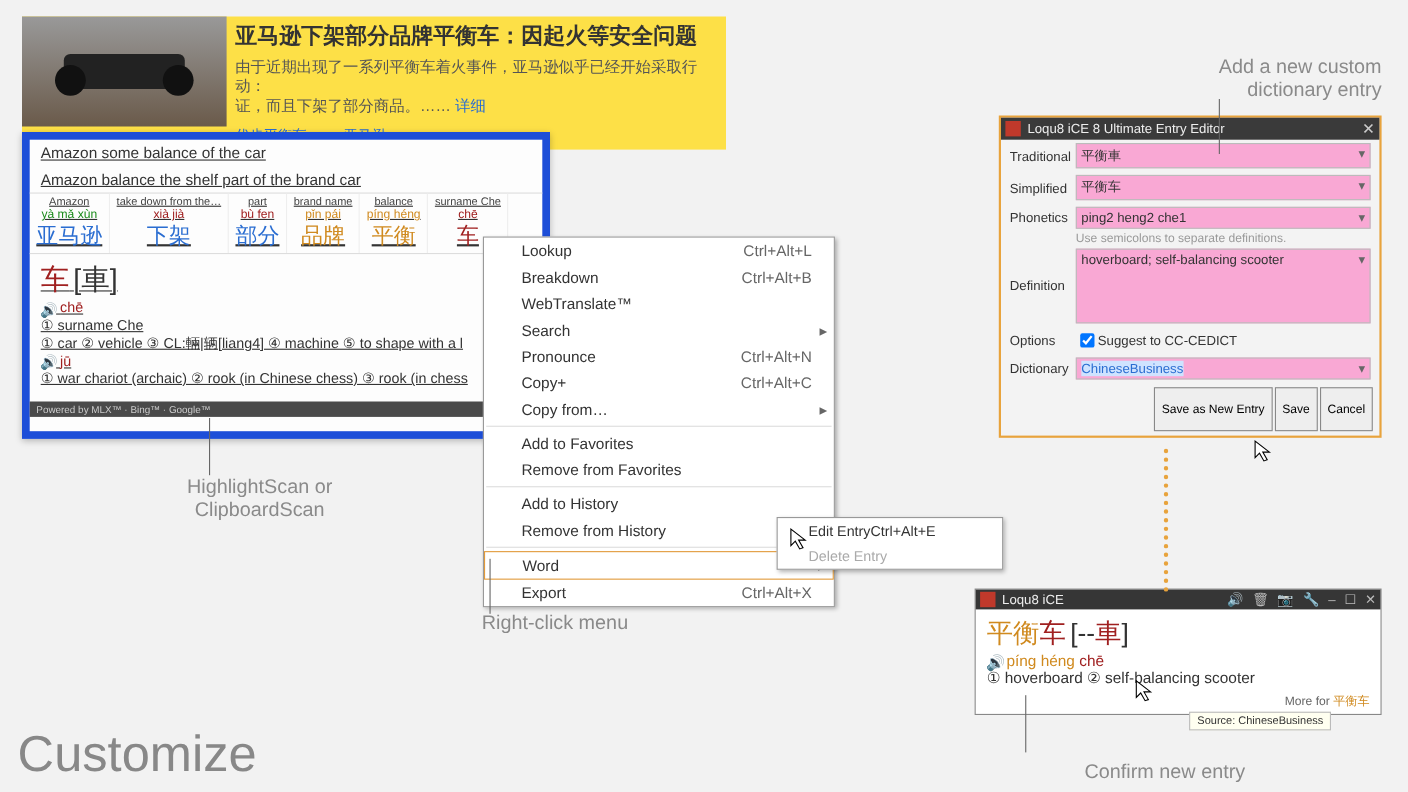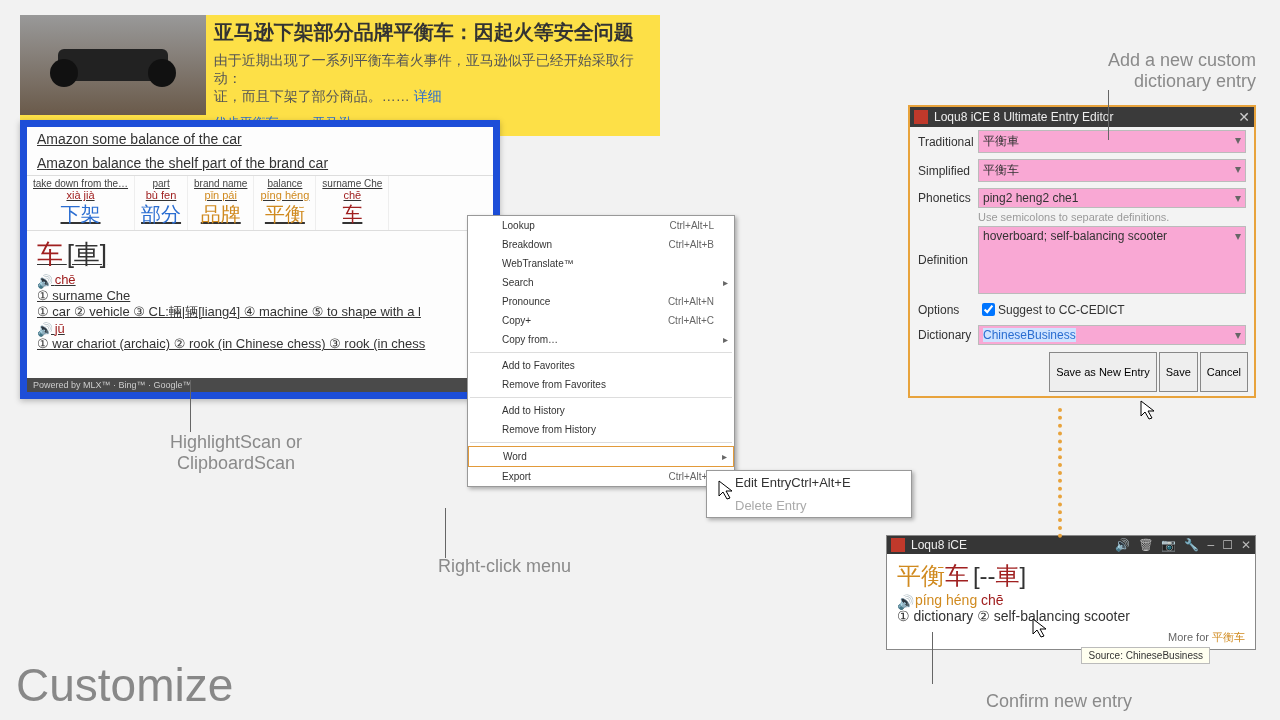--- a/index.html
+++ b/index.html
@@ -26,24 +26,24 @@
   .wcell .py{font-size:11px;}
   .wcell .hz{font-size:20px;}
   .link{color:#2a6dd1}
   .orange{color:#d08a1f}
   .maroon{color:#a02020}
   .green{color:#1a8a1a}
   .entry { padding:6px 10px; }
   .hz-large{font-size:26px;}
   .spk { display:inline-block; width:14px;height:14px; vertical-align:middle; color:#888;}
   .defs{font-size:13px; color:#333;}
-  .footer { position:absolute; left:0; right:0; bottom:0; background:#4a4a4a; color:#ccc; font-size:9px; padding:2px 6px;}
-
-  
-  .menu { position:absolute; left:439px; top:215px; width:268px; background:#fff; border:1px solid #999; box-shadow:2px 2px 4px rgba(0,0,0,.3); font-size:10px;margin-left:28px;}
+  .footer { position:absolute; left:0; right:0; bottom:13px; background:#4a4a4a; color:#ccc; font-size:9px; padding:2px 6px;}
+
+  
+  .menu { position:absolute; left:439px; top:215px; width:320px; background:#fff; border:1px solid #999; box-shadow:2px 2px 4px rgba(0,0,0,.3); font-size:14px;}
   .menu .mi { padding:4px 34px 4px 34px; position:relative; }
   .menu .sep{height:1px;background:#ddd;margin:3px 2px;}
   .menu .kb{position:absolute; right:20px; color:#666;}
   .menu .sub{position:absolute; right:6px; color:#666;}
   .menu .hi{border:1px solid #e29a3a; background:#fff;}
   .submenu{position:absolute; left:706px; top:470px; width:206px; background:#fff; border:1px solid #999; box-shadow:2px 2px 4px rgba(0,0,0,.3); font-size:13px;}
   .submenu .mi{padding:4px 28px 4px 28px; position:relative;}
   .submenu .mi.disabled{color:#aaa;}
 
   
@@ -96,20 +96,25 @@
       <a>代步平衡车</a>
       <a>亚马逊</a>
     </div>
   </div>
 </div>
 
 <div class="panel">
   <div class="line">Amazon some balance of the car</div>
   <div class="line">Amazon balance the shelf part of the brand car</div>
   <div class="wrow" id="wrow">
+      <div class="wcell">
+        <div class="gloss">Amazon</div>
+        <div class="py green">yà mǎ xùn</div>
+        <div class="hz link">亚马逊</div>
+      </div>
       <div class="wcell">
         <div class="gloss">take down from the…</div>
         <div class="py maroon">xià jià</div>
         <div class="hz link">下架</div>
       </div>
       <div class="wcell">
         <div class="gloss">part</div>
         <div class="py maroon">bù fen</div>
         <div class="hz link">部分</div>
       </div>
@@ -215,21 +220,21 @@
       <span>☐</span>
       <span>✕</span>
     </div>
   </div>
   <div class="body">
     <span class="hz orange">平衡</span><span class="hz maroon">车</span>
     <span class="hz"> [--</span><span class="hz maroon">車</span><span class="hz">]</span><br>
     <span class="spk">🔊</span>
     <span class="orange">píng héng</span>
     <span class="maroon">chē</span><br>
-    <span>① dictionary ② self-balancing scooter</span>
+    <span>① hoverboard ② self-balancing scooter</span>
   </div>
   <div class="morefor"><span>More for </span><span style="color:#d08a1f">平衡车</span></div>
 </div>
 <div class="tooltip">Source: ChineseBusiness</div>
 
 <div class="ann" style="right:24px; top:50px; text-align:right;"><span style="white-space:pre">Add a new custom
 dictionary entry</span></div>
 <div class="ann" style="left:170px; top:432px; text-align:center;"><span style="white-space:pre">HighlightScan or
 ClipboardScan</span></div>
 <div class="ann" style="left:438px; top:556px;">Right-click menu</div>

